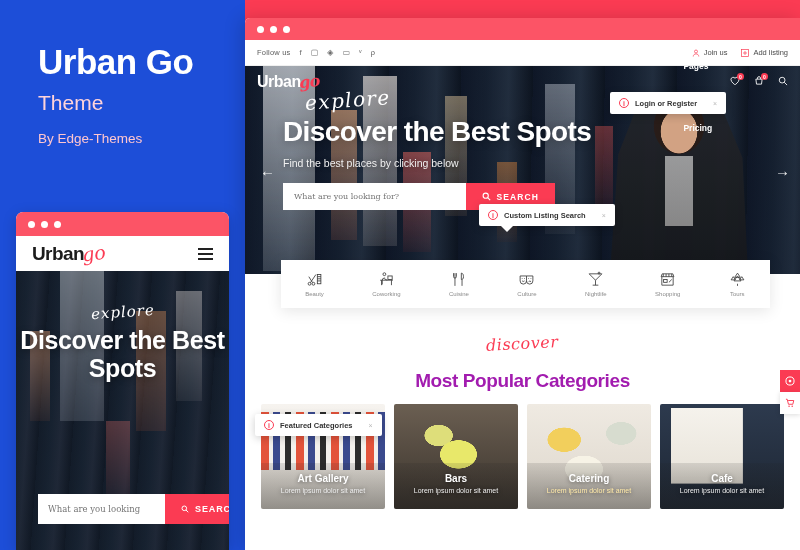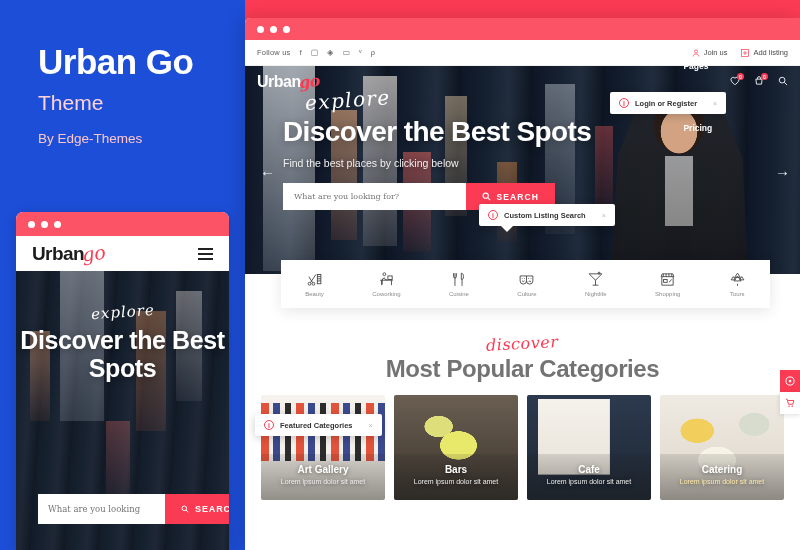--- a/index.html
+++ b/index.html
@@ -260,21 +260,21 @@
   .cat span { font-size: 6px; color: #8b8b8b; }
 
   
   .popular { background: #fff; padding-top: 12px; text-align: center; }
   .script-pink {
     font-family: "DejaVu Serif", serif; font-style: italic; color: #FB3B53;
     font-size: 16px; display: inline-block; transform: rotate(-3deg);
     letter-spacing: .5px;
   }
   .pop-h2 {
-    font-size: 24px; font-weight: bold; color: #737373; margin-top: 2px;
+    font-size: 19px; font-weight: bold; color: #a21caf; margin-top: 17px;
     letter-spacing: -0.4px;
   }
   .cards { display: flex; gap: 9px; padding: 12px 16px 0 16px; }
   .card {
     position: relative; flex: 1; height: 105px; border-radius: 2px;
     overflow: hidden; cursor: pointer;
   }
   .card .img { position: absolute; inset: 0; }
   .c1 .img {
     background:
@@ -596,34 +596,34 @@
           <div class="card-d">Lorem ipsum dolor sit amet</div>
         </div>
       </div>
       <div class="card c2">
         <div class="img"></div>
         <div class="card-ov">
           <div class="card-t">Bars</div>
           <div class="card-d">Lorem ipsum dolor sit amet</div>
         </div>
       </div>
+      <div class="card c4">
+        <div class="img"></div>
+        <div class="card-ov">
+          <div class="card-t">Catering</div>
+          <div class="card-d">Lorem ipsum dolor sit amet</div>
+        </div>
+      </div>
       <div class="card c3">
         <div class="img"></div>
         <div class="card-ov">
           <div class="card-t">Cafe</div>
           <div class="card-d">Lorem ipsum dolor sit amet</div>
         </div>
       </div>
-      <div class="card c4">
-        <div class="img"></div>
-        <div class="card-ov">
-          <div class="card-t">Catering</div>
-          <div class="card-d">Lorem ipsum dolor sit amet</div>
-        </div>
-      </div>
     </div>
   </div>
 </div>
 
 <div class="rail">
   <div class="rail-btn rail-pink">
     <svg width="10" height="10" viewBox="0 0 16 16">
       <circle cx="8" cy="8" r="6.5" fill="none" stroke="#fff" stroke-width="1.6"></circle>
       <circle cx="8" cy="8" r="2.2" fill="#fff"></circle>
     </svg>

